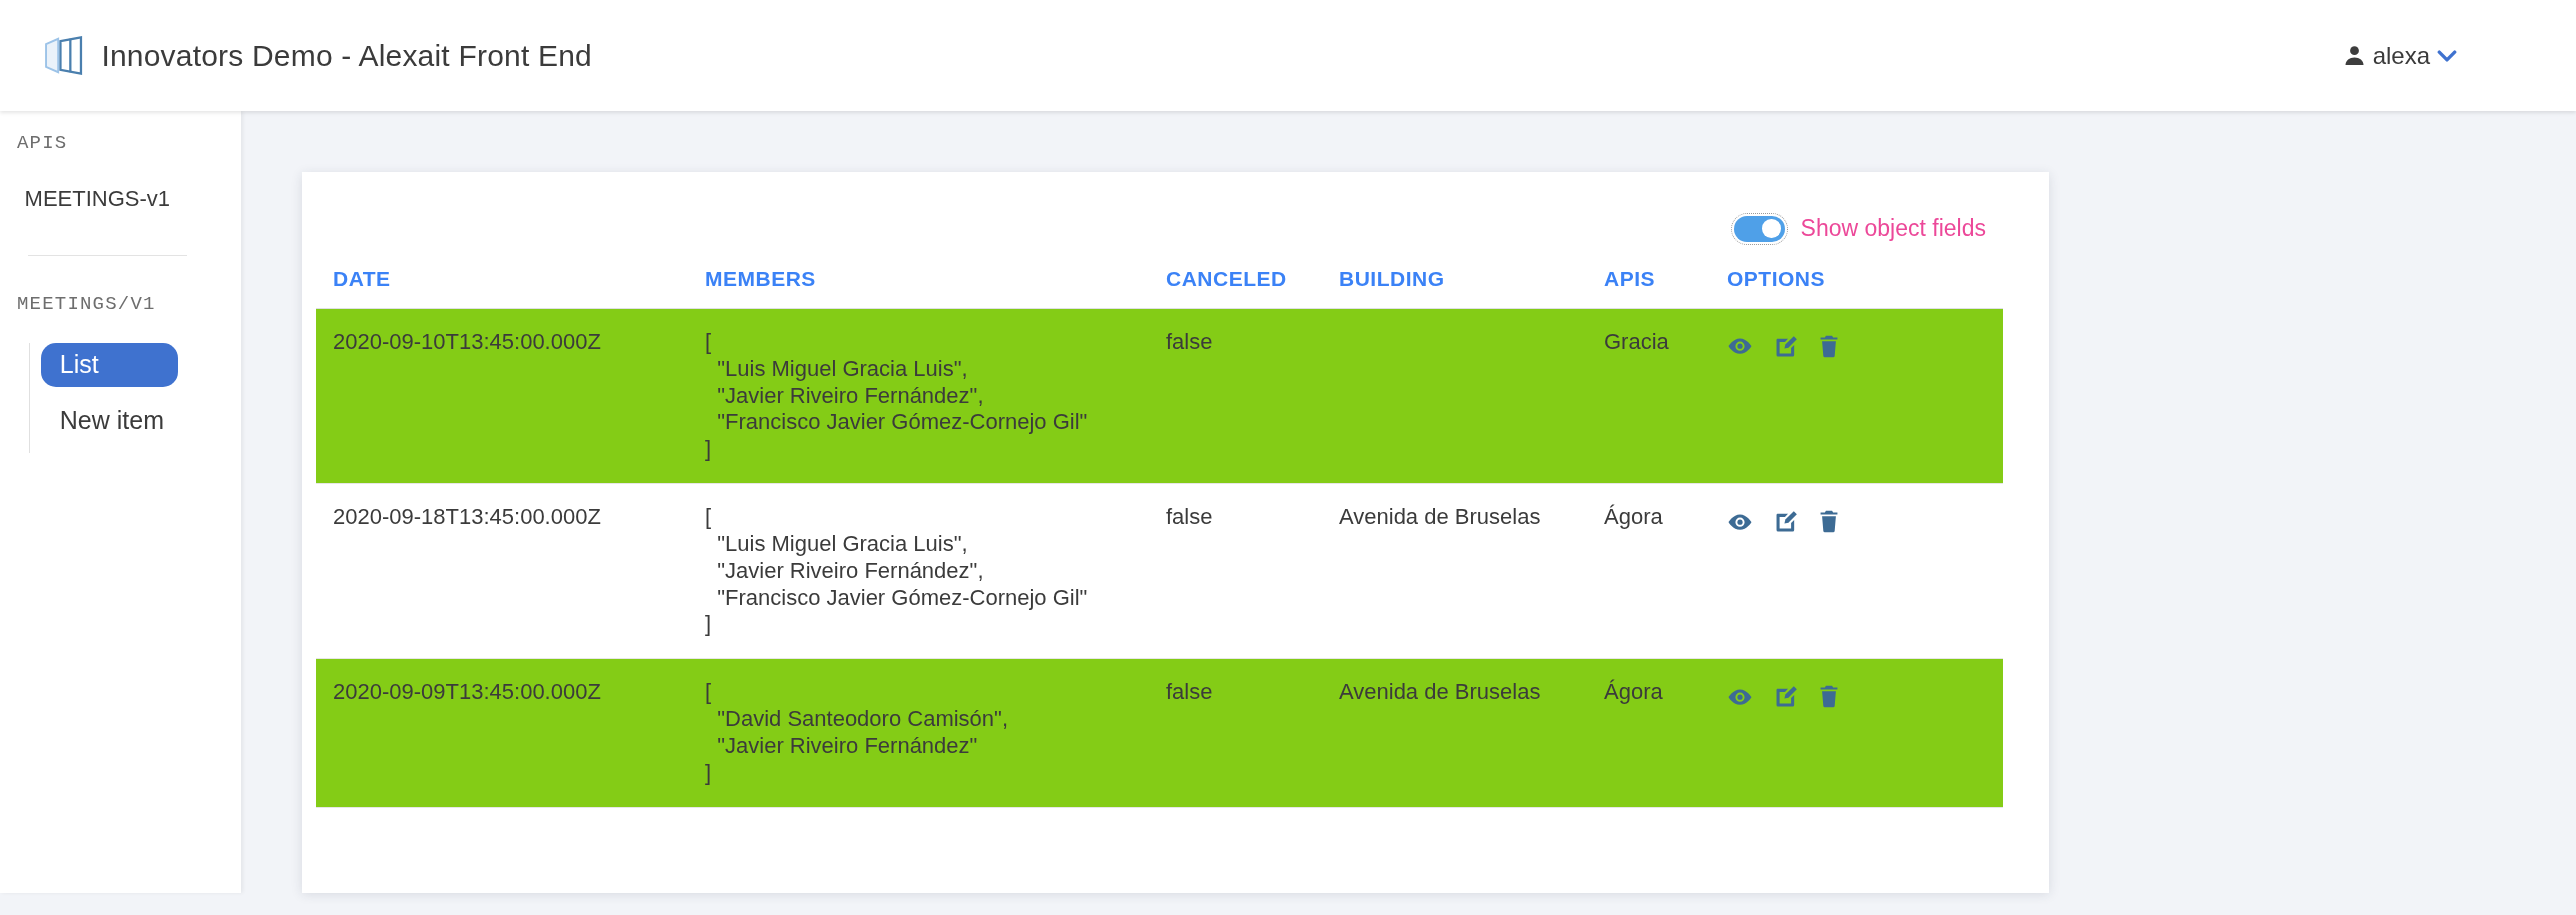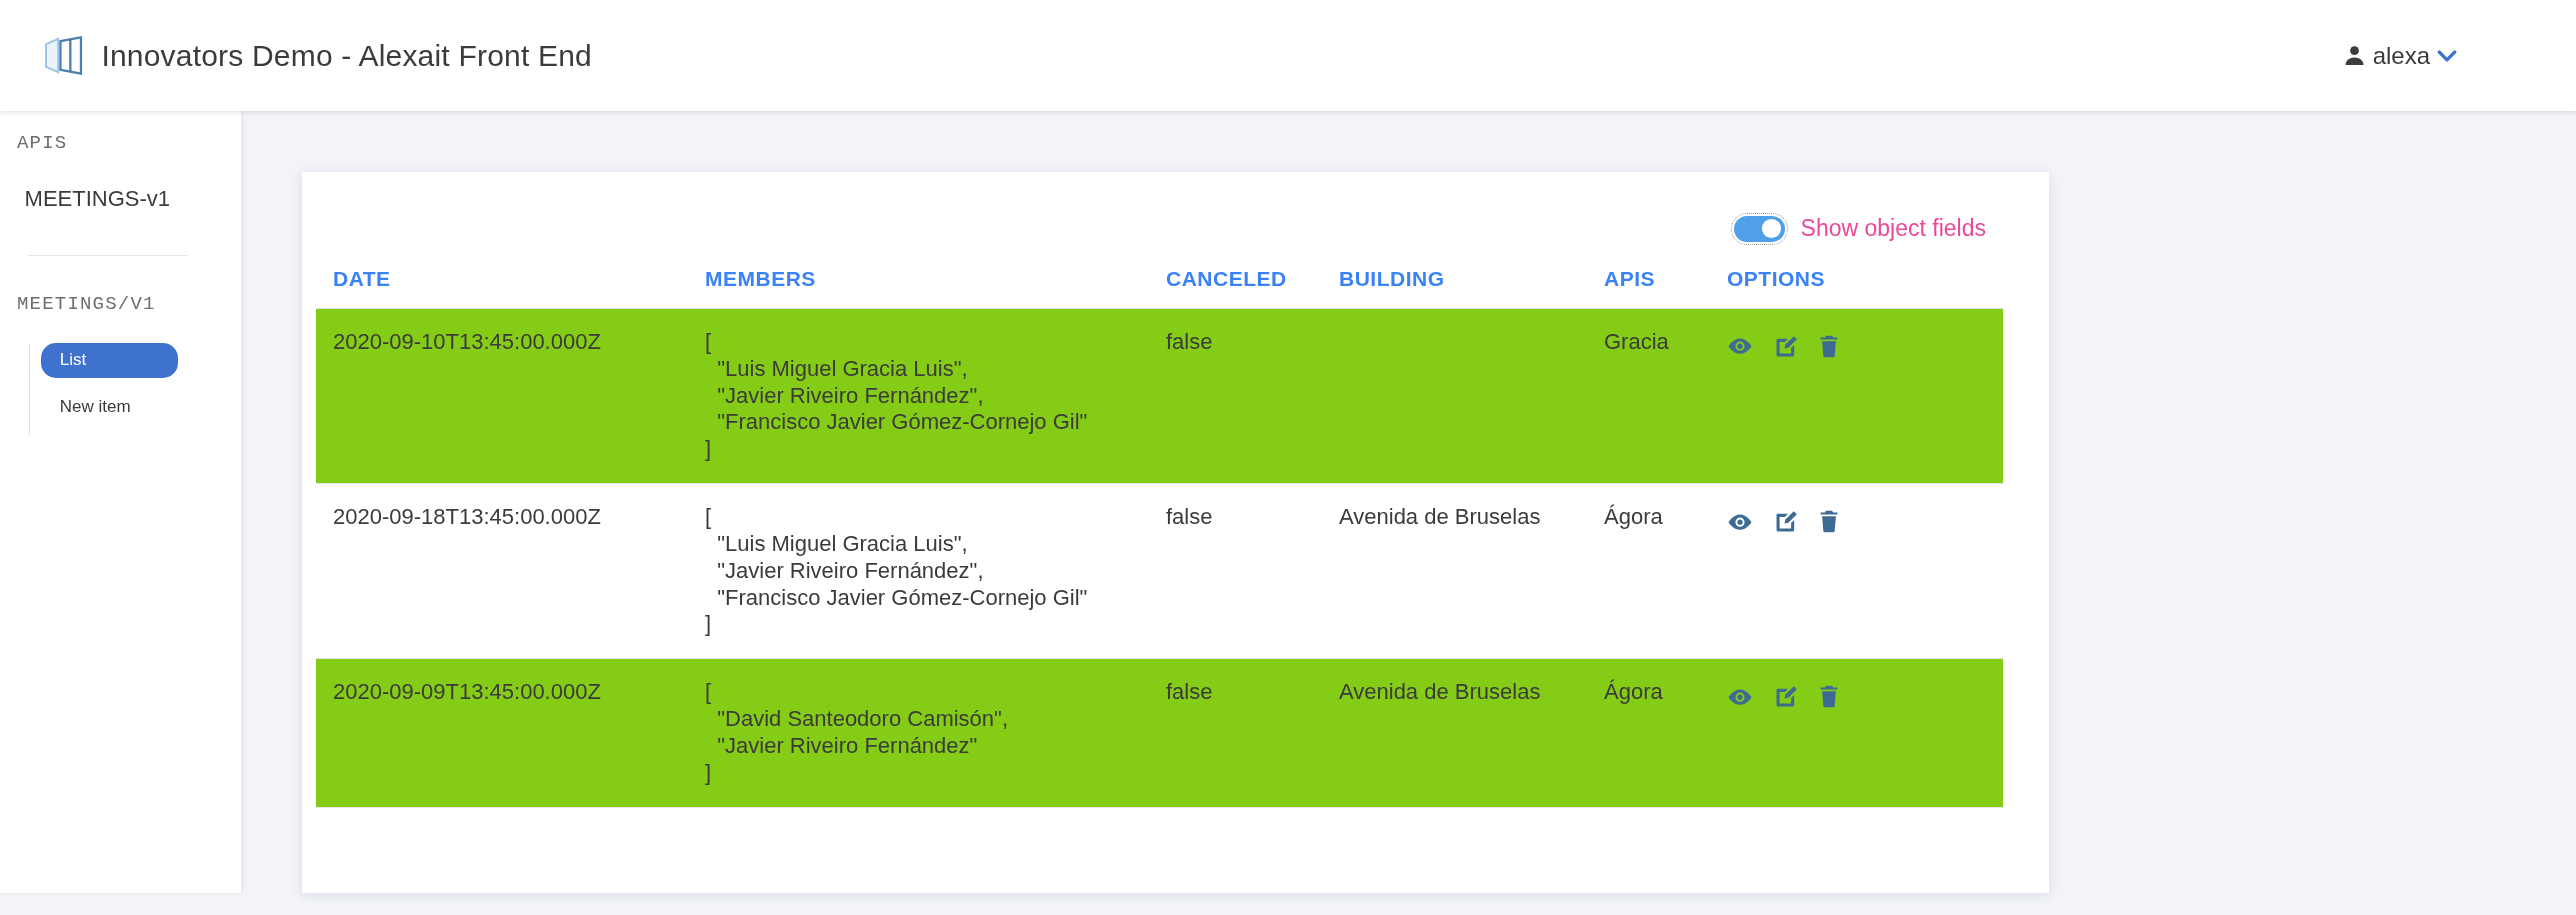--- a/index.html
+++ b/index.html
@@ -100,21 +100,21 @@
     margin: 43px 54px 0 28px;
   }
   .side-group-label { margin-top: 37px; }
   .side-tree {
     margin-top: 28px;
     margin-left: 29px;
     border-left: 1.5px solid #e0e0e0;
     padding-left: 0;
   }
   .side-item {
-    font-size: 17px;
+    font-size: 25px;
     color: #3b3b3b;
     padding: 7.7px 0 7.7px 19px;
     margin-left: 10.8px;
     margin-bottom: 10.8px;
     border-radius: 15px;
     display: inline-block;
     min-width: 97px;
     cursor: pointer;
     white-space: nowrap;
   }

